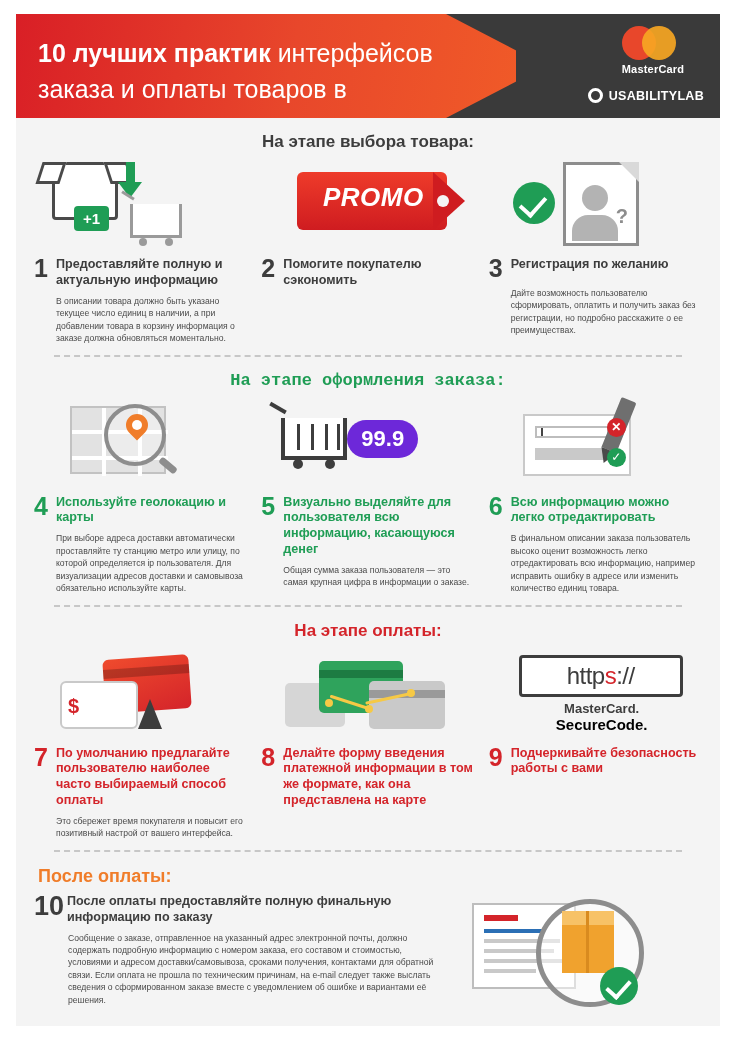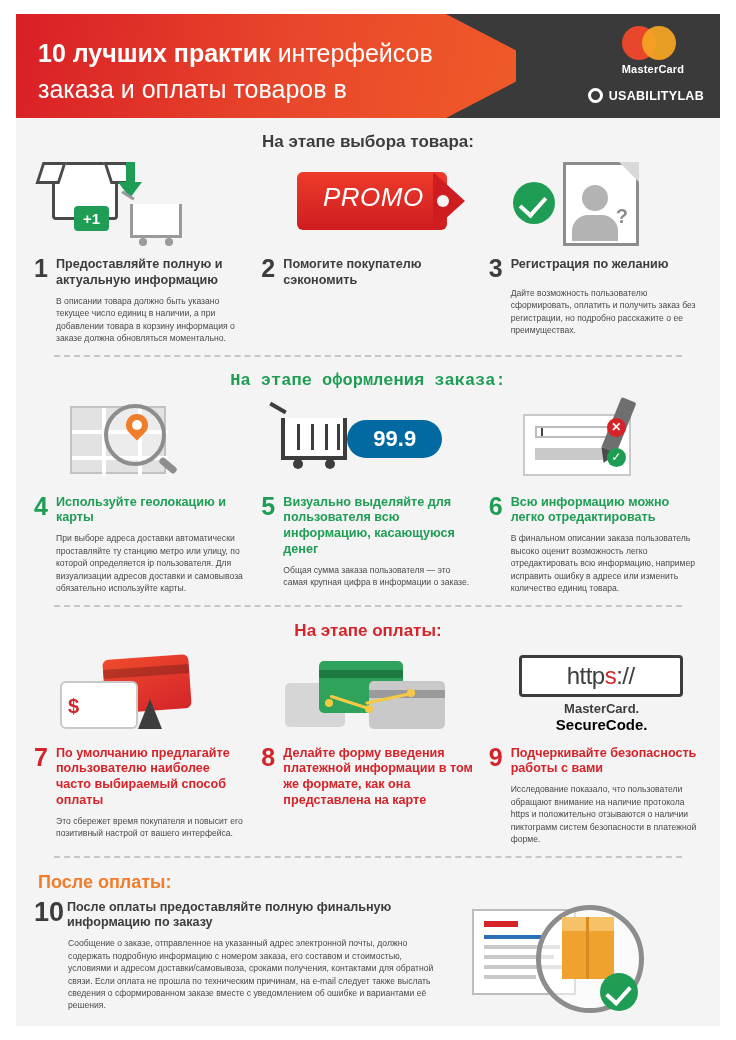--- a/index.html
+++ b/index.html
@@ -203,21 +203,21 @@
     border-bottom: 29px solid transparent;
     border-left: 32px solid #cf1c20;
   }
   .promo-hole {
     position: absolute; left: 176px; top: 37px;
     width: 12px; height: 12px; border-radius: 50%; background: #f4f4f4;
   }
   .promo-text {
     position: absolute; left: 44px; top: 24px;
     width: 136px; text-align: center;
-    color: #fff; font-size: 26px; font-weight: normal;
+    color: #fff; font-size: 26px; font-weight: bold;
     font-style: italic; letter-spacing: .5px;
   }
 
   
   .doc {
     position: absolute; left: 74px; top: 4px;
     width: 76px; height: 84px;
     background: #fff; border: 3px solid #8d8d8d;
   }
   .doc-fold {
@@ -298,23 +298,23 @@
     content: ""; position: absolute; left: -16px; top: -12px;
     width: 18px; height: 4px; background: #3d3d3d; transform: rotate(30deg);
   }
   .cart-dark .w1, .cart-dark .w2 {
     position: absolute; bottom: -13px;
     width: 10px; height: 10px; border-radius: 50%; background: #3d3d3d;
   }
   .cart-dark .w1 { left: 8px; } .cart-dark .w2 { right: 8px; }
   .price-pill {
     position: absolute; left: 86px; top: 24px;
-    background: #0369a1; color: #fff;
+    background: #6d28d9; color: #fff;
     font-size: 22px; font-weight: bold;
-    padding: 6px 26px; border-radius: 22px;
+    padding: 6px 14px; border-radius: 22px;
   }
 
   
   .form-card {
     position: absolute; left: 34px; top: 18px;
     width: 108px; height: 62px;
     background: #fff; border: 2px solid #c9c9c9;
   }
   .form-row {
     position: absolute; left: 10px;
@@ -635,21 +635,20 @@
           </div>
           <div class="sc-mc">
             <div class="sc-line1">MasterCard.</div>
             <div class="sc-line2">SecureCode.</div>
           </div>
         </div>
         <div class="item-head">
           <span class="num n-red">9</span>
           <span class="head-txt t-red">Подчеркивайте безопасность работы с вами</span>
         </div>
-        <div class="body-txt">Исследование показало, что пользователи обращают внимание на наличие протокола https и положительно отзываются о наличии пиктограмм систем безопасности в платежной форме.</div>
       </div>
 
     </div>
     <div class="divider"></div>
   </div>
 
   <div class="sec4">
     <div class="sec-title orange">После оплаты:</div>
     <div class="sec4-body">
       <div class="sec4-left">

